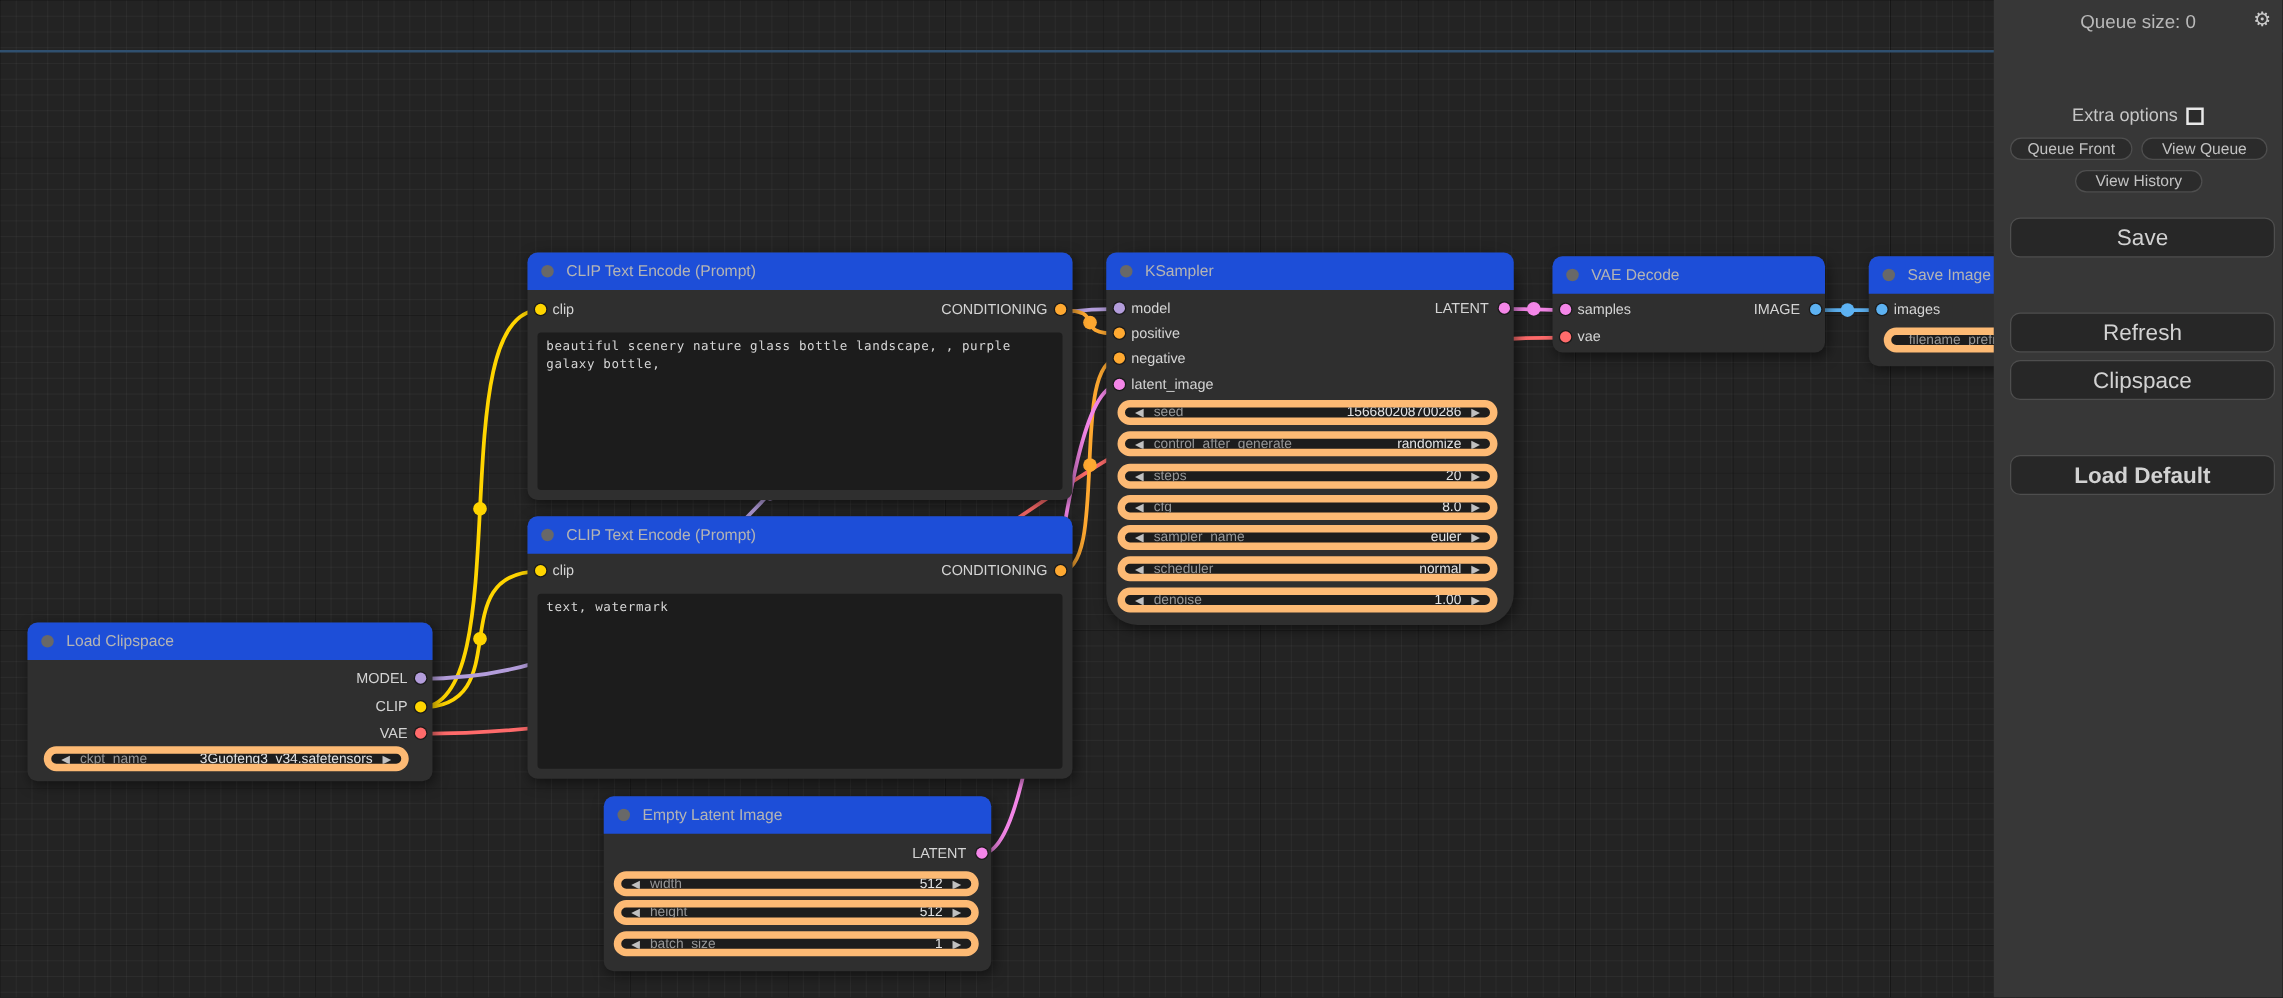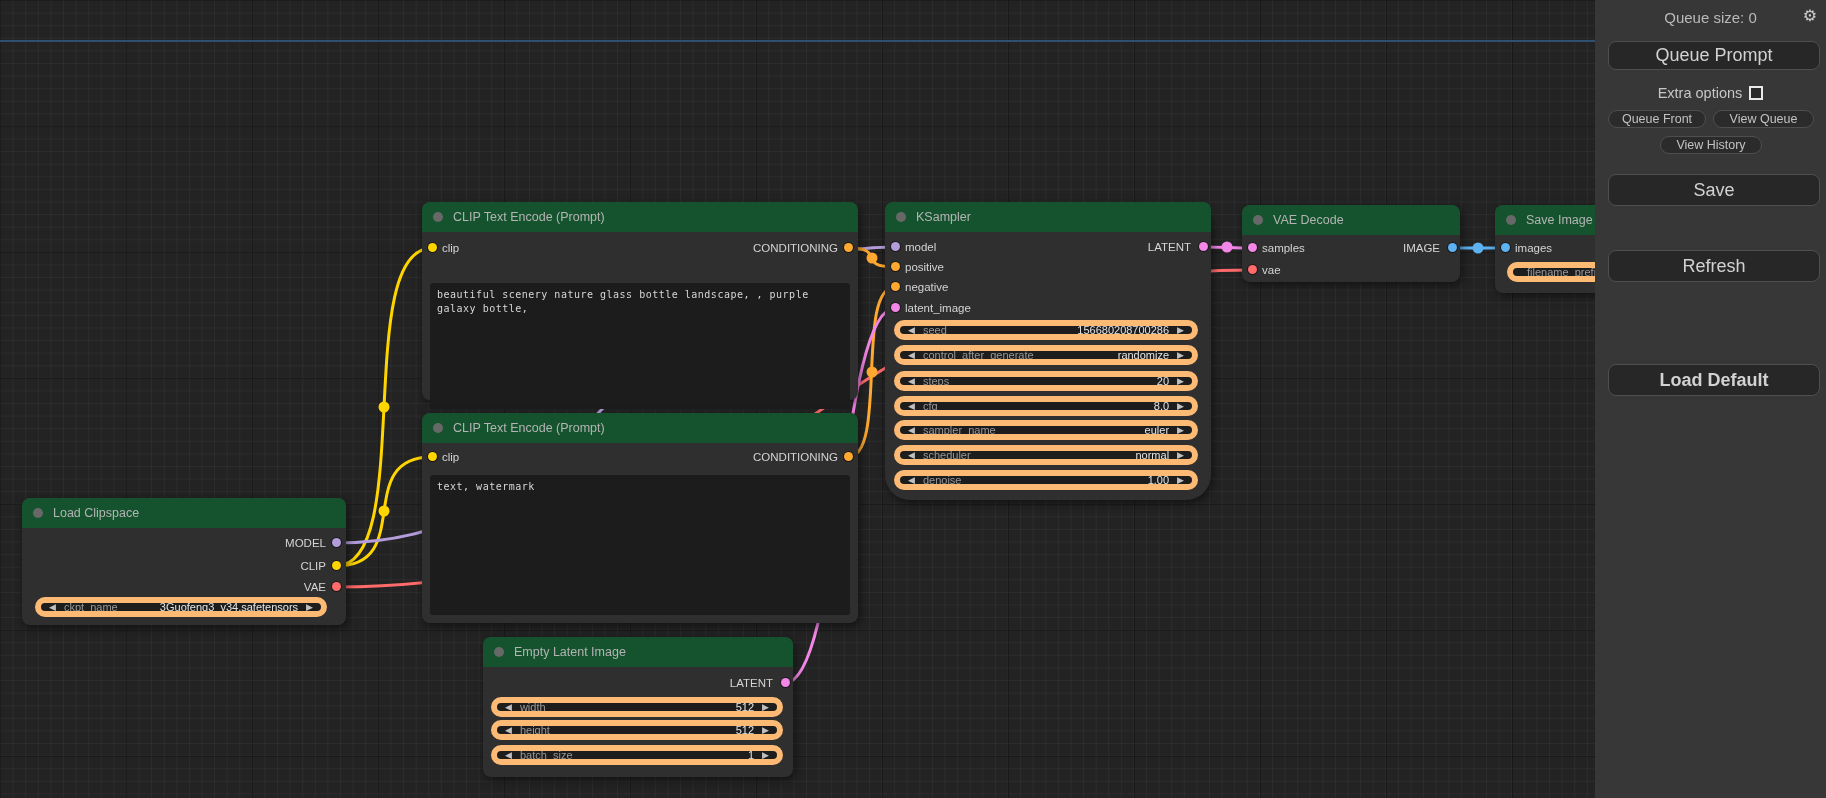--- a/index.html
+++ b/index.html
@@ -26,21 +26,21 @@
   #wires path { fill:none; stroke-width:3; }
 
   
   .node {
     position:absolute; z-index:2;
     background:#2f2f2f; border-radius:8px;
     box-shadow:2px 3px 10px rgba(0,0,0,.5);
     font-size:11.5px; color:#d4d4d4;
   }
   .node-title {
-    height:30px; background:#14532d; border-radius:8px 8px 0 0;
+    height:30px; background:#1d4ed8; border-radius:8px 8px 0 0;
     display:flex; align-items:center; padding:0 11px;
     color:#b4b4b4; font-size:12.5px; white-space:nowrap; overflow:hidden;
   }
   .title-dot { flex:0 0 10px; width:10px; height:10px; border-radius:50%; background:#686868; margin-right:10px; }
   .row { position:absolute; left:0; right:0; height:20px; line-height:20px; padding:0 20px; white-space:nowrap; }
   .row .lbl-l { float:left; }
   .row .lbl-r { float:right; }
   .port {
     position:absolute; width:9px; height:9px; border-radius:50%; z-index:3;
     box-shadow:0 0 0 1px rgba(0,0,0,.45);
@@ -140,21 +140,21 @@
     <div class="node-title">
       <span class="title-dot"></span>
       <span>CLIP Text Encode (Prompt)</span>
     </div>
     <div class="row" style="top:36px;">
       <span class="lbl-l">clip</span>
       <span class="lbl-r">CONDITIONING</span>
     </div>
     <span class="port in" style="top: 41px; background-color: rgb(255, 213, 0);"></span>
     <span class="port" style="right: 5px; top: 41px; background-color: rgb(255, 169, 49);"></span>
-    <div class="textarea" style="left:8px; top:64px; width:420px; height:126px;margin-top:17px;">beautiful scenery nature glass bottle landscape, , purple galaxy bottle,</div>
+    <div class="textarea" style="left:8px; top:64px; width:420px; height:126px;">beautiful scenery nature glass bottle landscape, , purple galaxy bottle,</div>
   </div>
 
   <div class="node" style="left:422px; top:413px; width:436px; height:210px;">
     <div class="node-title">
       <span class="title-dot"></span>
       <span>CLIP Text Encode (Prompt)</span>
     </div>
     <div class="row" style="top:34px;">
       <span class="lbl-l">clip</span>
       <span class="lbl-r">CONDITIONING</span>
@@ -289,27 +289,27 @@
     <div class="widget" style="left:12px; top:57px; width:170px;">
       <span class="w-name" style="margin-left:6px;">filename_prefix</span>
     </div>
   </div>
 </div>
 
 <div id="sidebar">
   <div id="queue-size">Queue size: 0</div>
   <div id="gear">⚙</div>
 
-  <div class="sbtn" id="queue-prompt-btn">Queue Prompt</div>
 
   <div id="extra-options">
     <span>Extra options</span>
     <span id="extra-checkbox"></span>
   </div>
 
   <div class="pill" style="top:110px; left:13px; width:98px;">Queue Front</div>
   <div class="pill" style="top:110px; left:118px; width:101px;">View Queue</div>
   <div class="pill" style="top:136px; left:65px; width:102px;">View History</div>
 
   <div class="sbtn big" style="top:174px;">Save</div>
   <div class="sbtn big" style="top:250px;">Refresh</div>
+  <div class="sbtn big" style="top:288px;">Clipspace</div>
   <div class="sbtn big" style="top:364px;font-weight:bold;">Load Default</div>
 </div>
 
 </body></html>

